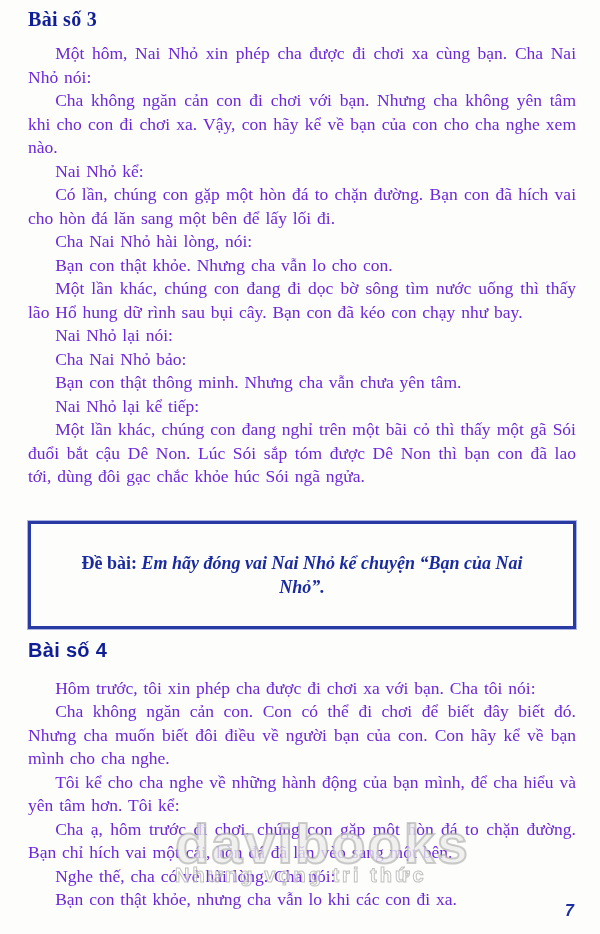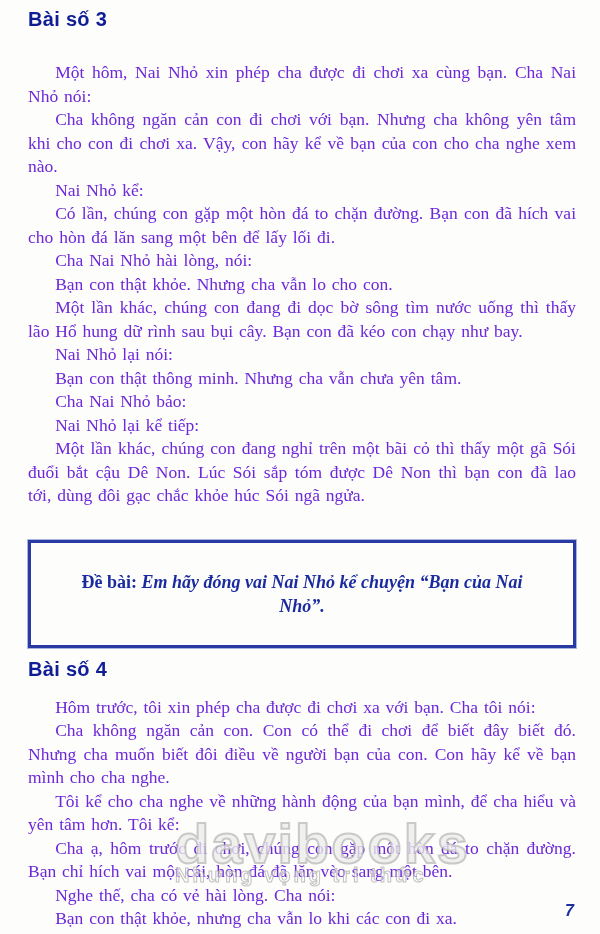--- a/index.html
+++ b/index.html
@@ -12,21 +12,21 @@
   }
   .page { padding: 8px 24px 0 28px; position: relative; }
   .sec-title {
     font-family: "Liberation Sans", "DejaVu Sans", sans-serif;
     font-size: 20px;
     font-weight: bold;
     color: #101e96;
     margin: 0;
     letter-spacing: 0.3px;
   }
-  #sec3-title { margin-bottom: 30px; }
+  #sec3-title { margin-bottom: 11px; font-family: Liberation Serif, serif; }
   #sec4-title { margin: 10px 0 15px 0; }
   .body-text p {
     margin: 0;
     font-size: 17.5px;
     line-height: 23.5px;
     color: #6d28d9;
     text-align: justify;
     text-indent: 1.55em;
     word-spacing: 1.5px;
   }
@@ -89,22 +89,22 @@
 
   <div class="body-text">
     <p>Một hôm, Nai Nhỏ xin phép cha được đi chơi xa cùng bạn. Cha Nai Nhỏ nói:</p>
     <p>Cha không ngăn cản con đi chơi với bạn. Nhưng cha không yên tâm khi cho con đi chơi xa. Vậy, con hãy kể về bạn của con cho cha nghe xem nào.</p>
     <p>Nai Nhỏ kể:</p>
     <p>Có lần, chúng con gặp một hòn đá to chặn đường. Bạn con đã hích vai cho hòn đá lăn sang một bên để lấy lối đi.</p>
     <p>Cha Nai Nhỏ hài lòng, nói:</p>
     <p>Bạn con thật khỏe. Nhưng cha vẫn lo cho con.</p>
     <p>Một lần khác, chúng con đang đi dọc bờ sông tìm nước uống thì thấy lão Hổ hung dữ rình sau bụi cây. Bạn con đã kéo con chạy như bay.</p>
     <p>Nai Nhỏ lại nói:</p>
+    <p>Cha Nai Nhỏ bảo:</p>
     <p>Bạn con thật thông minh. Nhưng cha vẫn chưa yên tâm.</p>
-    <p>Cha Nai Nhỏ bảo:</p>
     <p>Nai Nhỏ lại kể tiếp:</p>
     <p>Một lần khác, chúng con đang nghỉ trên một bãi cỏ thì thấy một gã Sói đuổi bắt cậu Dê Non. Lúc Sói sắp tóm được Dê Non thì bạn con đã lao tới, dùng đôi gạc chắc khỏe húc Sói ngã ngửa.</p>
   </div>
 
   <div class="assignment-box">
     <p><span class="assignment-label">Đề bài:</span> <span class="assignment-text">Em hãy đóng vai Nai Nhỏ kể chuyện “Bạn của Nai Nhỏ”.</span></p>
   </div>
 
   <h1 class="sec-title" id="sec4-title">Bài số 4</h1>
 

